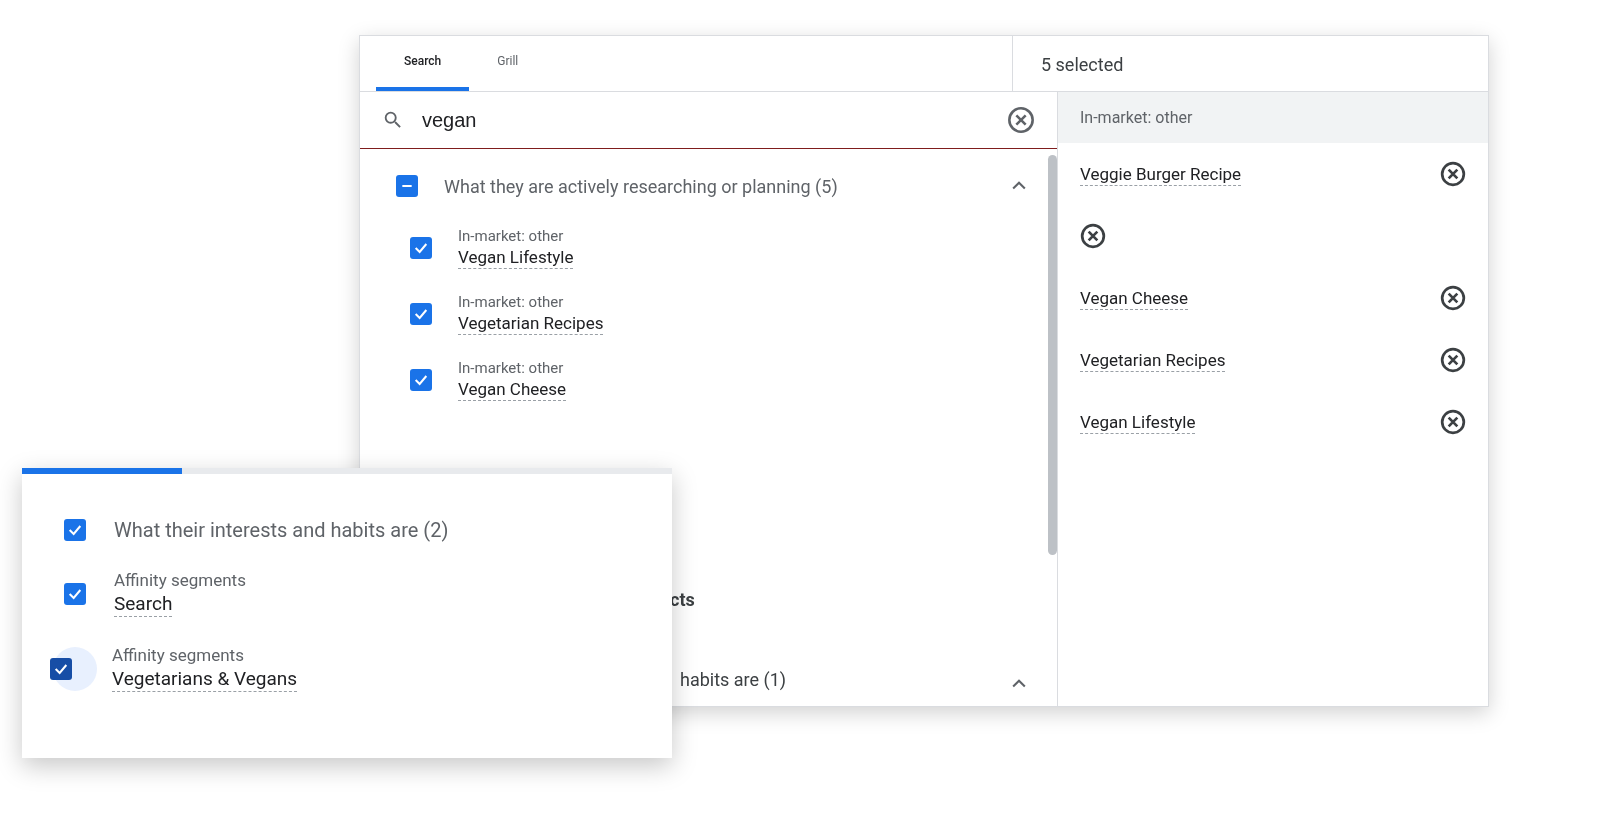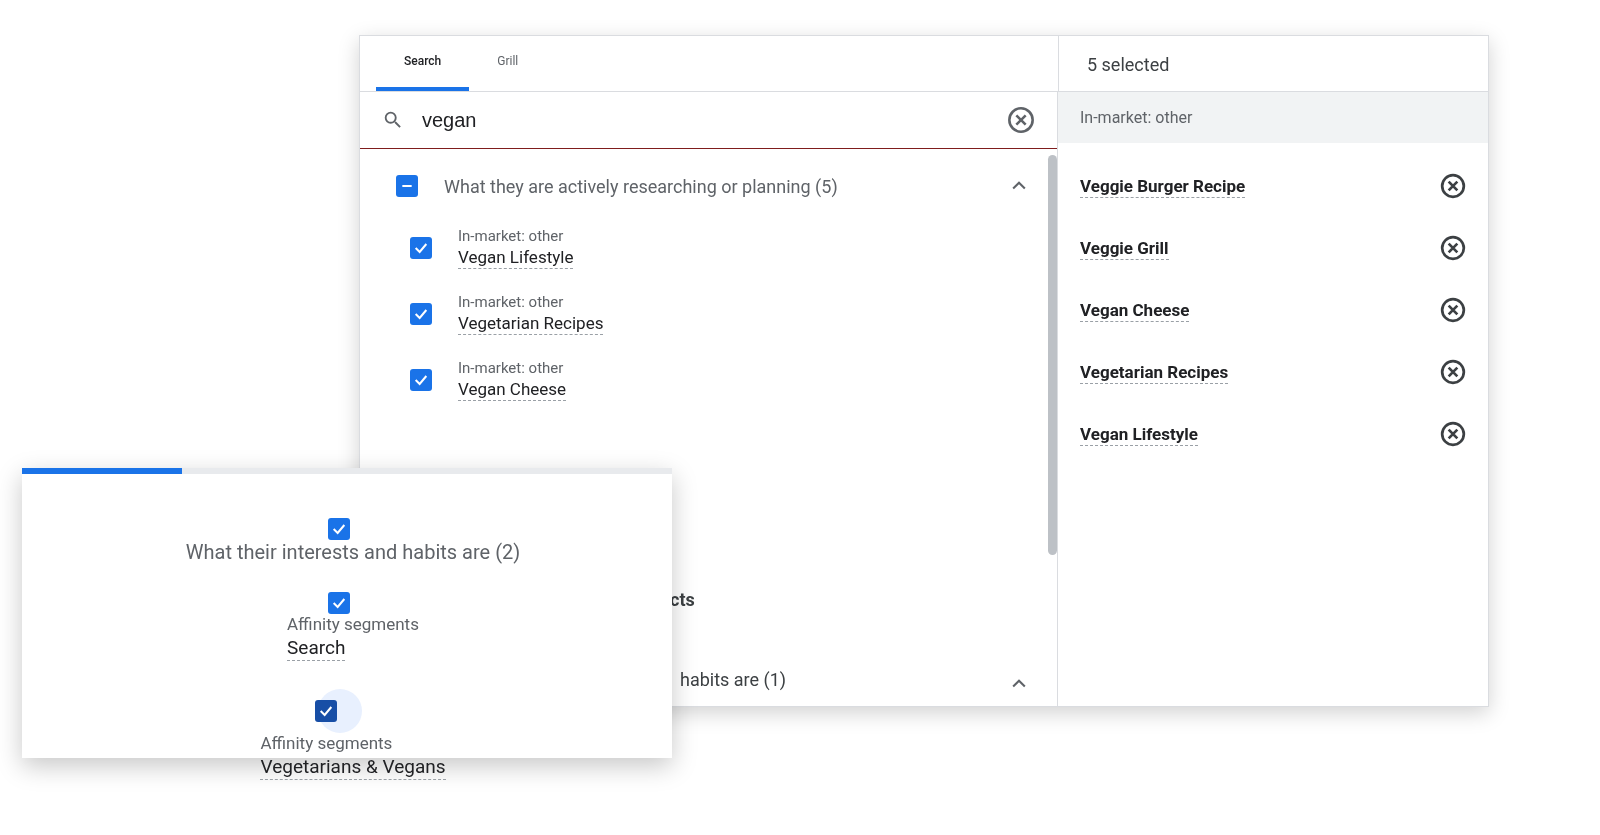--- a/index.html
+++ b/index.html
@@ -41,21 +41,21 @@
     color: #5f6368;
     cursor: pointer;
     border-bottom: 4px solid transparent;
   }
   .tab.active {
     color: #202124;
     font-weight: 500;
     border-bottom-color: #1a73e8;
   }
   .selected-header {
-    width: 430px;
+    width: 476px;
     padding: 18px 28px 16px;
     font-size: 18px;
     color: #3c4043;
     border-left: 1px solid #dadce0;
   }
 
   .body-row {
     display: flex;
     flex: 1;
     min-height: 0;
@@ -182,22 +182,21 @@
     display: flex;
     flex-direction: column;
   }
   .sel-group-header {
     background: #f1f3f4;
     padding: 16px 22px;
     font-size: 16px;
     color: #5f6368;
   }
   .sel-list {
-    padding: 12px 0;
-    font-weight: bold;
+    padding: 0 0;
   }
   .sel-item {
     display: flex;
     align-items: center;
     padding: 18px 22px;
   }
   .sel-name {
     flex: 1;
     font-size: 17px;
     color: #202124;
@@ -232,21 +231,20 @@
     width: 160px;
     height: 6px;
     background: #1a73e8;
   }
   .overlay-body { padding: 30px 30px 10px 42px; }
 
   .ov-row {
     display: flex;
     align-items: center;
     padding: 14px 0;
-    flex-direction: column;
   }
   .ov-group-label {
     font-size: 20px;
     color: #5f6368;
   }
   .ov-item-text { display: flex; flex-direction: column; }
   .ov-cat {
     font-size: 17px;
     color: #5f6368;
     margin-bottom: 2px;
@@ -360,21 +358,20 @@
         <div class="sel-item">
           <div class="sel-name-wrap"><span class="sel-name">Veggie Burger Recipe</span></div>
           <div class="remove-btn">
             <svg viewBox="0 0 24 24">
                 <circle cx="12" cy="12" r="10"></circle>
                 <path d="M8 8l8 8M16 8l-8 8"></path>
               </svg>
           </div>
         </div>
         <div class="sel-item">
-          <div class="sel-name-wrap"><span class="sel-name">Veggie Grill</span></div>
           <div class="remove-btn">
             <svg viewBox="0 0 24 24">
                 <circle cx="12" cy="12" r="10"></circle>
                 <path d="M8 8l8 8M16 8l-8 8"></path>
               </svg>
           </div>
         </div>
         <div class="sel-item">
           <div class="sel-name-wrap"><span class="sel-name">Vegan Cheese</span></div>
           <div class="remove-btn">

